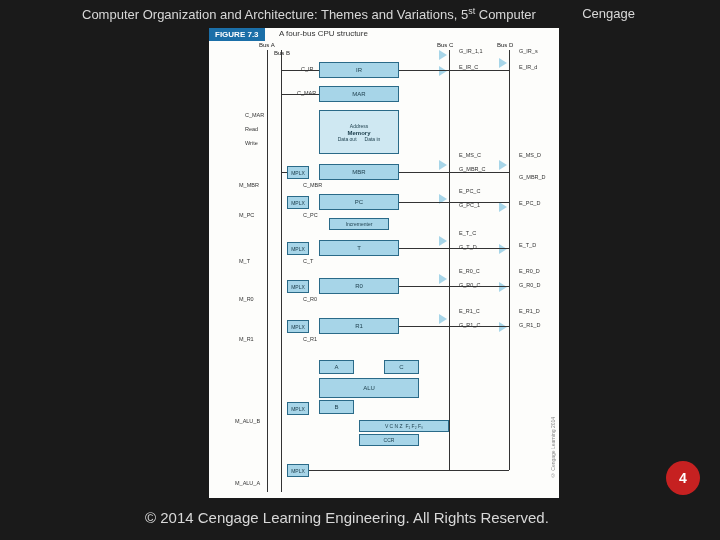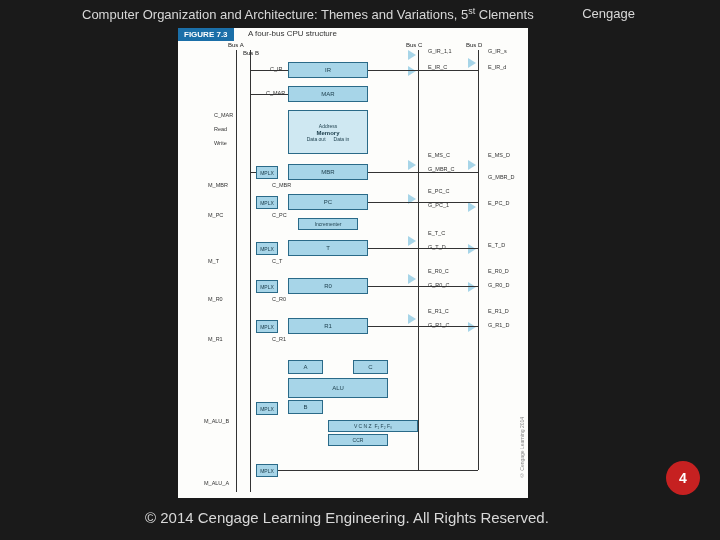--- a/index.html
+++ b/index.html
@@ -23,21 +23,21 @@
     left: 82px;
   }
   .book-title sup { font-size: 9px; }
   .author {
     position: absolute;
     right: 85px;
   }
   .figure-area {
     position: absolute;
     top: 28px;
-    left: 178px;
+    left: 209px;
     width: 350px;
     height: 470px;
     background: #fdfdfb;
   }
   .fig-label {
     position: absolute;
     top: 0;
     left: 0;
     background: #1b6fa8;
     color: #fff;
@@ -131,21 +131,21 @@
     color:#888;
     writing-mode: vertical-rl;
     transform: rotate(180deg);
   }
 </style>
 </head>
 <body>
 
 <div class="header">
   <span class="book-title">
-    <span>Computer Organization and Architecture: Themes and Variations, 5</span><sup>st</sup><span> Clements</span>
+    <span>Computer Organization and Architecture: Themes and Variations, 5</span><sup>st</sup><span> Computer</span>
   </span>
   <span class="author">Cengage</span>
 </div>
 
 <div class="figure-area">
   <div class="fig-label">FIGURE 7.3</div>
   <div class="fig-caption">A four-bus CPU structure</div>
 
   <div class="diagram">
 

